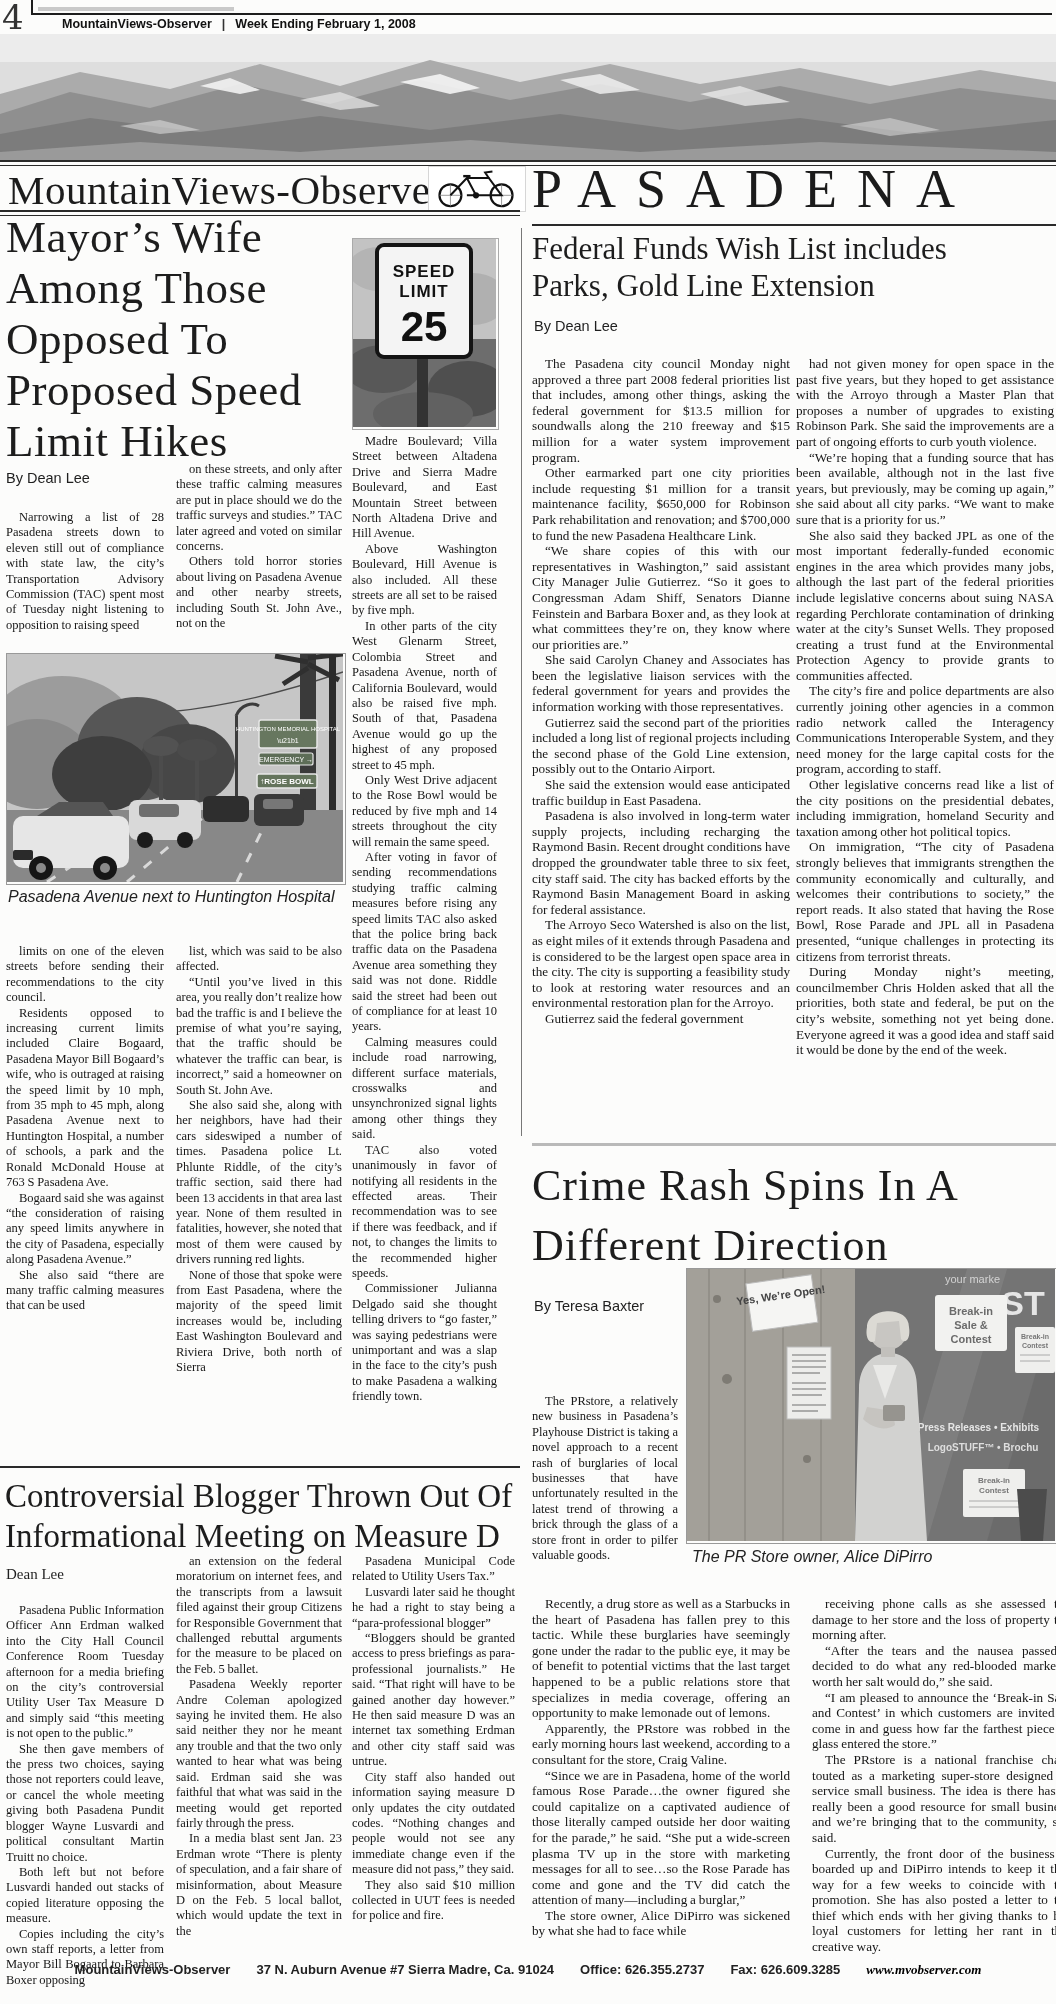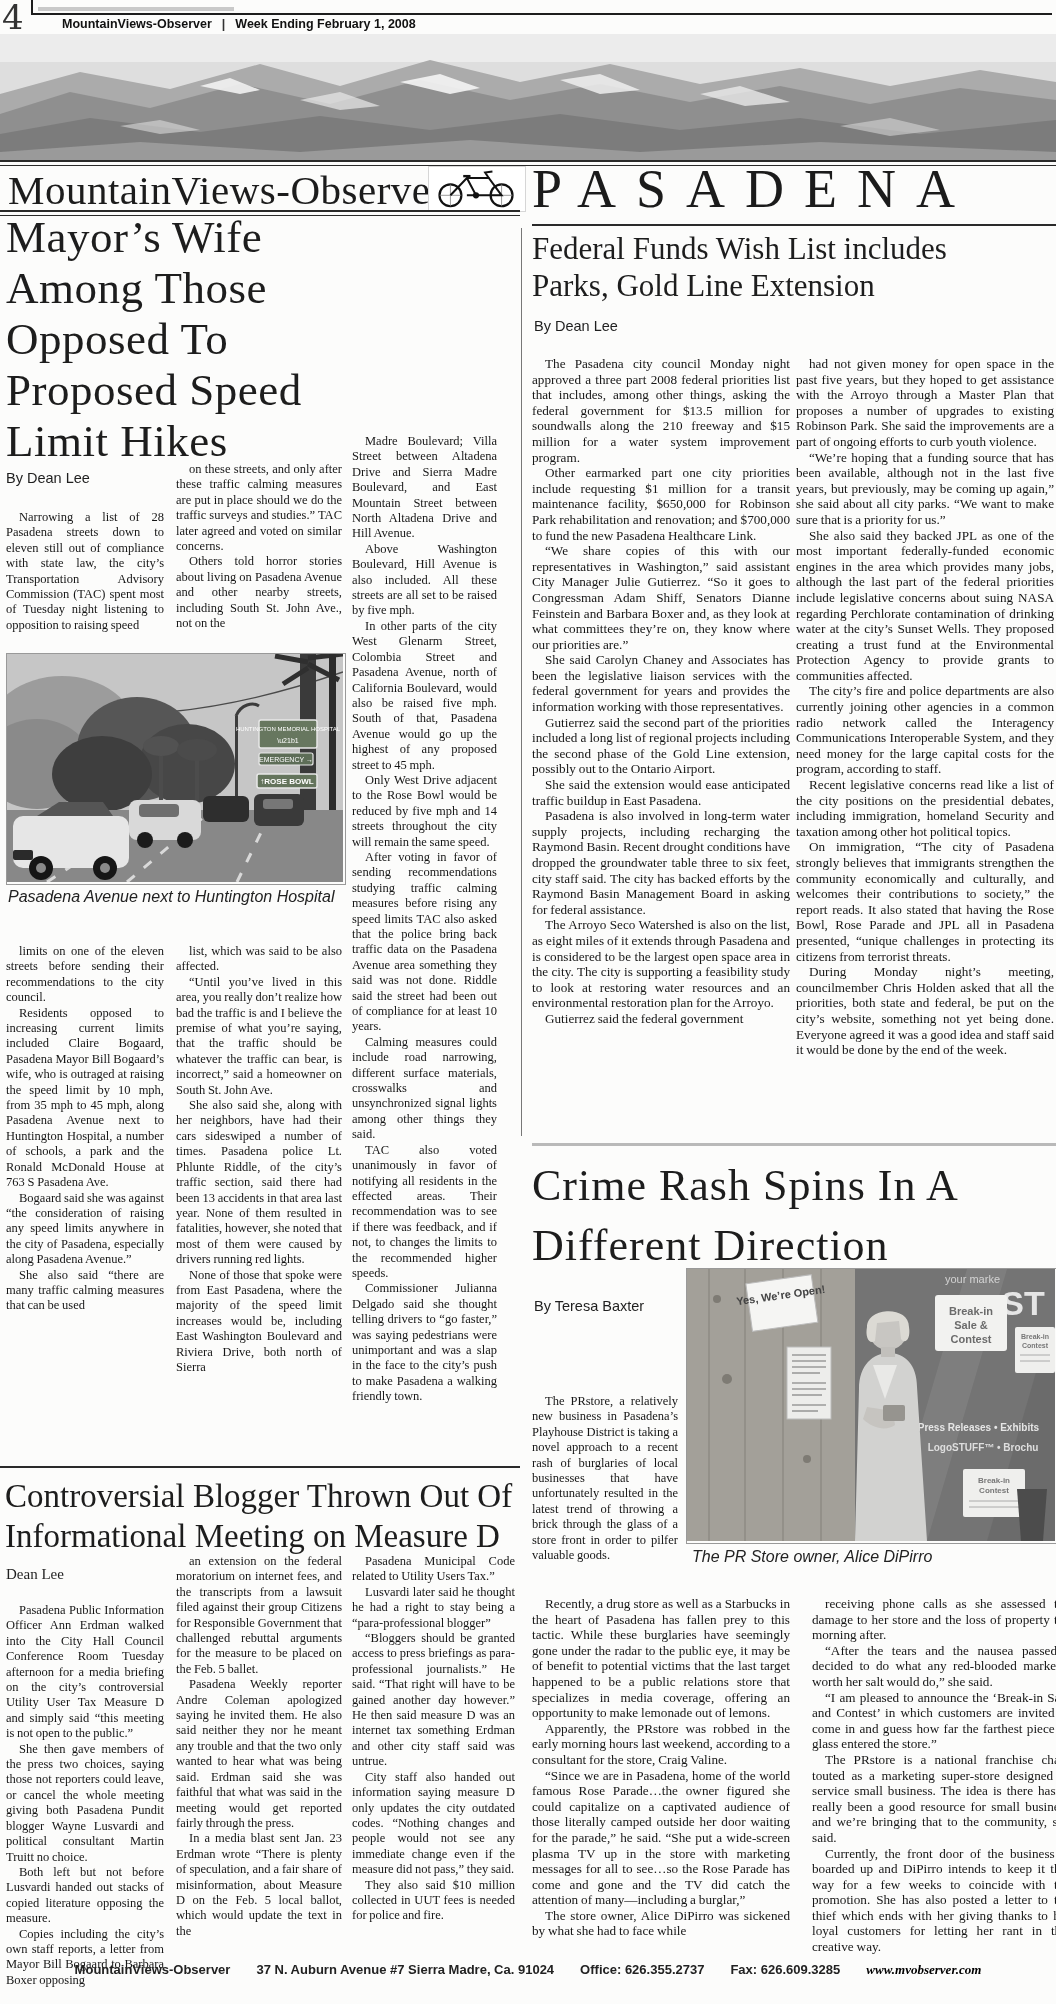--- a/index.html
+++ b/index.html
@@ -168,20 +168,36 @@
       <p>Bogaard said she was against “the consideration of raising any speed limits anywhere in the city of Pasadena, especially along Pasadena Avenue.”</p>
       <p>She also said “there are many traffic calming measures that can be used</p>
     </div>
   <div class="abs body-col" style="left:176px;top:944px;width:166px;">
       <p>list, which was said to be also affected.</p>
       <p>“Until you’ve lived in this area, you really don’t realize how bad the traffic is and I believe the premise of what you’re saying, that the traffic should be whatever the traffic can bear, is incorrect,” said a homeowner on South St. John Ave.</p>
       <p>She also said she, along with her neighbors, have had their cars sideswiped a number of times. Pasadena police Lt. Phlunte Riddle, of the city’s traffic section, said there had been 13 accidents in that area last year. None of them resulted in fatalities, however, she noted that most of them were caused by drivers running red lights.</p>
       <p>None of those that spoke were from East Pasadena, where the majority of the speed limit increases would be, including East Washington Boulevard and Riviera Drive, both north of Sierra</p>
     </div>
 
+  <div class="abs" style="left:352px;top:238px;width:145px;height:190px;border:1px solid #aaa;">
+    <svg width="143" height="188" viewBox="0 0 143 188" preserveAspectRatio="none">
+      <rect width="143" height="110" fill="#c3c3c3"></rect>
+      <ellipse cx="25" cy="30" rx="30" ry="22" fill="#b4b4b4"></ellipse>
+      <ellipse cx="120" cy="60" rx="34" ry="26" fill="#b0b0b0"></ellipse>
+      <rect y="100" width="143" height="88" fill="#6d6d6d"></rect>
+      <ellipse cx="30" cy="130" rx="38" ry="24" fill="#585858"></ellipse>
+      <ellipse cx="115" cy="150" rx="40" ry="28" fill="#4f4f4f"></ellipse>
+      <ellipse cx="70" cy="175" rx="50" ry="22" fill="#616161"></ellipse>
+      <rect x="64" y="112" width="11" height="76" fill="#333"></rect>
+      <rect x="24" y="6" width="94" height="112" rx="7" fill="#f4f4f4" stroke="#141414" stroke-width="4"></rect>
+      <text x="71" y="38" font-size="17" font-weight="bold" fill="#111" text-anchor="middle" letter-spacing="1">SPEED</text>
+      <text x="71" y="58" font-size="17" font-weight="bold" fill="#111" text-anchor="middle" letter-spacing="1">LIMIT</text>
+      <text x="71" y="102" font-size="42" font-weight="bold" fill="#111" text-anchor="middle">25</text>
+    </svg>
+  </div>
   <div class="abs body-col" style="left:352px;top:434px;width:145px;">
       <p>Madre Boulevard; Villa Street between Altadena Drive and Sierra Madre Boulevard, and East Mountain Street between North Altadena Drive and Hill Avenue.</p>
       <p>Above Washington Boulevard, Hill Avenue is also included. All these streets are all set to be raised by five mph.</p>
       <p>In other parts of the city West Glenarm Street, Colombia Street and Pasadena Avenue, north of California Boulevard, would also be raised five mph. South of that, Pasadena Avenue would go up the highest of any proposed street to 45 mph.</p>
       <p>Only West Drive adjacent to the Rose Bowl would be reduced by five mph and 14 streets throughout the city will remain the same speed.</p>
       <p>After voting in favor of sending recommendations studying traffic calming measures before rising any speed limits TAC also asked that the police bring back traffic data on the Pasadena Avenue area something they said was not done. Riddle said the street had been out of compliance for at least 10 years.</p>
       <p>Calming measures could include road narrowing, different surface materials, crosswalks and unsynchronized signal lights among other things they said.</p>
       <p>TAC also voted unanimously in favor of notifying all residents in the effected areas. Their recommendation was to see if there was feedback, and if not, to changes the limits to the recommended higher speeds.</p>
       <p>Commissioner Julianna Delgado said she thought telling drivers to “go faster,” was saying pedestrians were unimportant and was a slap in the face to the city’s push to make Pasadena a walking friendly town.</p>
     </div>
@@ -200,21 +216,21 @@
       <p>She said the extension would ease anticipated traffic buildup in East Pasadena.</p>
       <p>Pasadena is also involved in long-term water supply projects, including recharging the Raymond Basin. Recent drought conditions have dropped the groundwater table three to six feet, city staff said. The city has backed efforts by the Raymond Basin Management Board in asking for federal assistance.</p>
       <p>The Arroyo Seco Watershed is also on the list, as eight miles of it extends through Pasadena and is considered to be the largest open space area in the city. The city is supporting a feasibility study to look at restoring water resources and an environmental restoration plan for the Arroyo.</p>
       <p>Gutierrez said the federal government</p>
     </div>
   <div class="abs body-col wide" style="left:796px;top:356px;width:258px;">
       <p>had not given money for open space in the past five years, but they hoped to get assistance with the Arroyo through a Master Plan that proposes a number of upgrades to existing Robinson Park. She said the improvements are a part of ongoing efforts to curb youth violence.</p>
       <p>“We’re hoping that a funding source that has been available, although not in the last five years, but previously, may be coming up again,” she said about all city parks. “We want to make sure that is a priority for us.”</p>
       <p>She also said they backed JPL as one of the most important federally-funded economic engines in the area which provides many jobs, although the last part of the federal priorities include legislative concerns about suing NASA regarding Perchlorate contamination of drinking water at the city’s Sunset Wells. They proposed creating a trust fund at the Environmental Protection Agency to provide grants to communities affected.</p>
       <p>The city’s fire and police departments are also currently joining other agencies in a common radio network called the Interagency Communications Interoperable System, and they need money for the large capital costs for the program, according to staff.</p>
-      <p>Recent legislative concerns read like a list of the city positions on the presidential debates, including immigration, homeland Security and taxation among other hot political topics.</p>
+      <p>Other legislative concerns read like a list of the city positions on the presidential debates, including immigration, homeland Security and taxation among other hot political topics.</p>
       <p>On immigration, “The city of Pasadena strongly believes that immigrants strengthen the community economically and culturally, and welcomes their contributions to society,” the report reads. It also stated that having the Rose Bowl, Rose Parade and JPL all in Pasadena presented, “unique challenges in protecting its citizens from terrorist threats.</p>
       <p>During Monday night’s meeting, councilmember Chris Holden asked that all the priorities, both state and federal, be put on the city’s website, something not yet being done. Everyone agreed it was a good idea and staff said it would be done by the end of the week.</p>
     </div>
 
   <div class="abs gray-rule" style="left:532px;top:1143px;width:524px;"></div>
   <div class="abs headline h-a3" style="left:532px;top:1156px;width:524px;">
     <div>Crime Rash Spins In A</div>
     <div>Different Direction</div>
   </div>
   <div class="abs byline" style="left:534px;top:1298px;">By Teresa Baxter</div>

